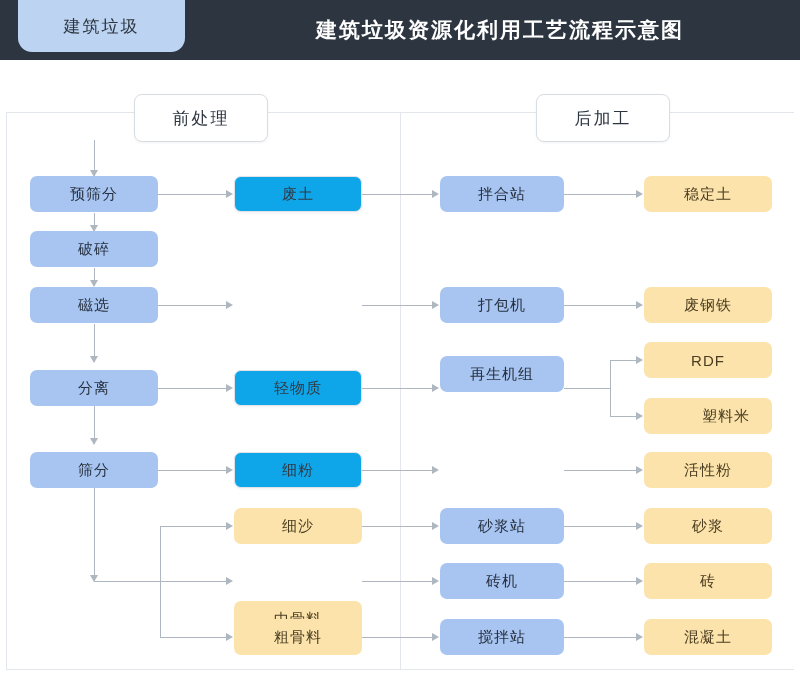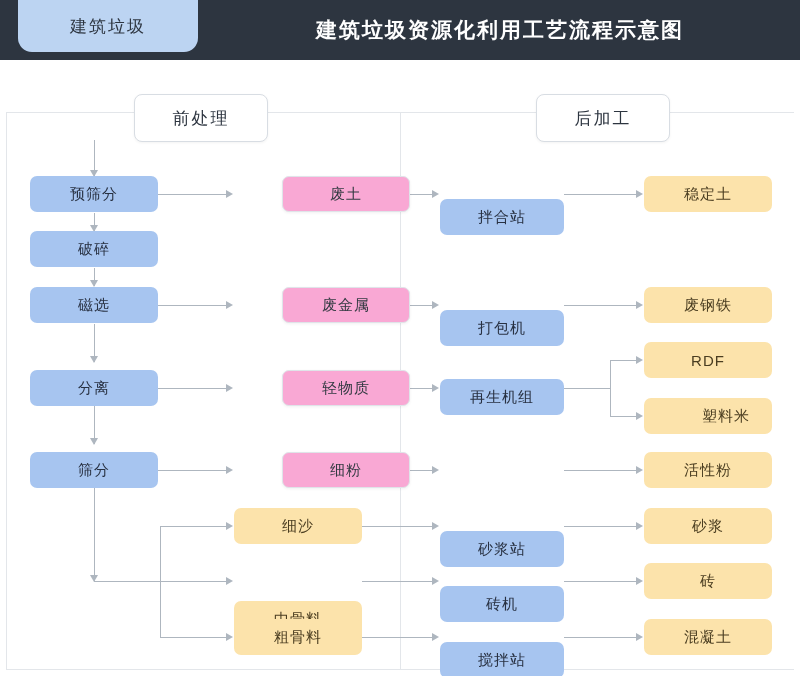--- a/index.html
+++ b/index.html
@@ -25,21 +25,21 @@
     left: 0;
     top: 0;
     width: 800px;
     height: 60px;
     background: #2d3540;
   }
   .header-tab {
     position: absolute;
     left: 18px;
     top: 0;
-    width: 180px;
+    width: 167px;
     height: 52px;
     background: #bcd4f2;
     border-radius: 0 0 14px 14px;
     color: #2d3540;
     font-size: 17px;
     display: flex;
     align-items: center;
     justify-content: center;
     letter-spacing: 2px;
   }
@@ -103,27 +103,27 @@
     border-radius: 7px;
     display: flex;
     align-items: center;
     justify-content: center;
     font-size: 15px;
     color: #333a42;
     letter-spacing: 1px;
     box-sizing: border-box;
   }
   .node.blue   { background: #a7c5f0; color: #283142; }
-  .node.white  { background: #f9a8d4; border: 1px solid #e0e4e9; box-shadow: 0 1px 3px rgba(0,0,0,0.06); margin-left: 48px; }
+  .node.white  { background: #0ea5e9; border: 1px solid #e0e4e9; box-shadow: 0 1px 3px rgba(0,0,0,0.06); }
   .node.yellow { background: #fce3ab; color: #4a3d20; }
 
   
   .col1 { left: 30px;  width: 128px; }
   .col2 { left: 234px; width: 128px; }
-  .col3 { left: 440px; width: 124px; margin-top: 23px; }
+  .col3 { left: 440px; width: 124px; }
   .col4 { left: 644px; width: 128px; }
 
   
   .ln {
     position: absolute;
     background: #aeb6bf;
   }
   .ln.h { height: 1px; }
   .ln.v { width: 1px; }
   .arrow {
@@ -241,21 +241,20 @@
   <div class="ln h" style="left:564px; top:637px; width:73px;"></div>
   <div class="arrow right" style="left:636px; top:632.5px;"></div>
 
   <div class="node blue col1" style="top:176px;">预筛分</div>
   <div class="node blue col1" style="top:231px;">破碎</div>
   <div class="node blue col1" style="top:287px;">磁选</div>
   <div class="node blue col1" style="top:370px;">分离</div>
   <div class="node blue col1" style="top:452px;">筛分</div>
 
   <div class="node white col2" style="top:176px;">废土</div>
-  <div class="node white col2" style="top:287px;">废金属</div>
   <div class="node white col2" style="top:370px;">轻物质</div>
   <div class="node white col2" style="top:452px;">细粉</div>
   <div class="node yellow col2" style="top:508px;">细沙</div>
   <div class="node yellow col2" style="top:563px;margin-top:38px;">中骨料</div>
   <div class="node yellow col2" style="top:619px;">粗骨料</div>
 
   <div class="node blue col3" style="top:176px;">拌合站</div>
   <div class="node blue col3" style="top:287px;">打包机</div>
   <div class="node blue col3" style="top:356px;">再生机组</div>
   <div class="node blue col3" style="top:508px;">砂浆站</div>

